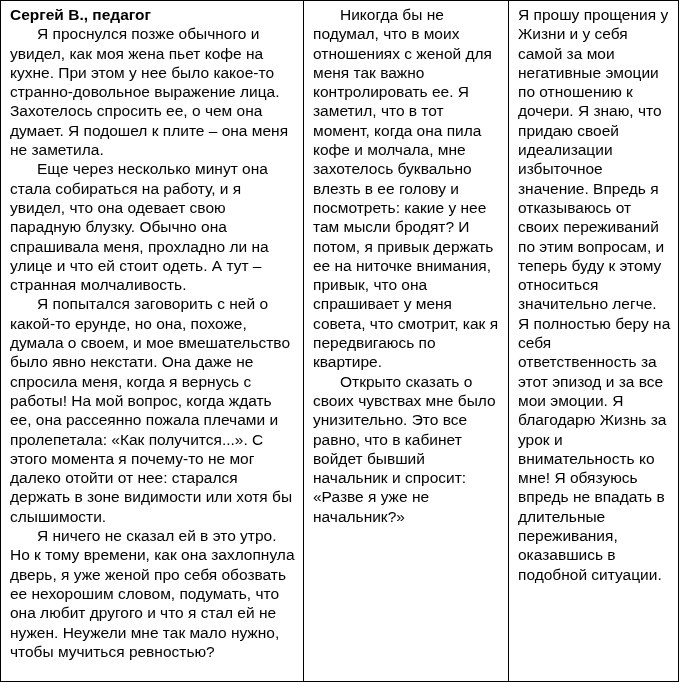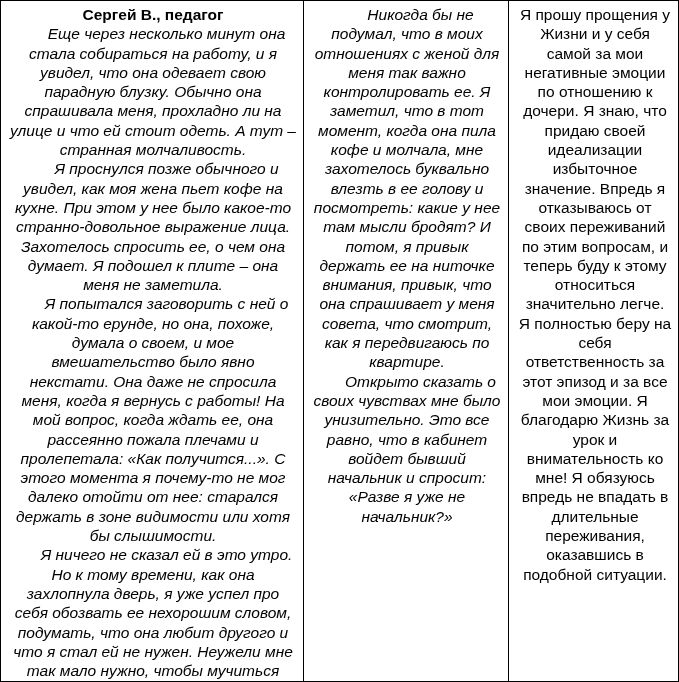--- a/index.html
+++ b/index.html
@@ -15,36 +15,36 @@
     font-family: "Liberation Sans", sans-serif;
     color: #000000;
   }
   .col {
     padding: 4px 7px 4px 9px;
     font-size: 15.5px;
     line-height: 19.3px;
     overflow: hidden;
   }
   .col + .col { border-left: 1px solid #000000; }
-  .col p { margin: 0; text-align: center; }
+  .col p { margin: 0; text-align: left; }
   .title { font-weight: bold; }
-  .indent { text-indent: 27px; font-style: italic; }
+  .indent { text-indent: 27px; }
   .indent-sm { text-indent: 10px; }
 </style>
 </head>
 <body>
 
 <div class="page">
 
   <div class="col">
     <p class="title">Сергей В., педагог</p>
+    <p class="indent">Я проснулся позже обычного и увидел, как моя жена пьет кофе на кухне. При этом у нее было какое-то странно-довольное выражение лица. Захотелось спросить ее, о чем она думает. Я подошел к плите – она меня не заметила.</p>
     <p class="indent">Еще через несколько минут она стала собираться на работу, и я увидел, что она одевает свою парадную блузку. Обычно она спрашивала меня, прохладно ли на улице и что ей стоит одеть. А тут – странная молчаливость.</p>
-    <p class="indent">Я проснулся позже обычного и увидел, как моя жена пьет кофе на кухне. При этом у нее было какое-то странно-довольное выражение лица. Захотелось спросить ее, о чем она думает. Я подошел к плите – она меня не заметила.</p>
     <p class="indent">Я попытался заговорить с ней о какой-то ерунде, но она, похоже, думала о своем, и мое вмешательство было явно некстати. Она даже не спросила меня, когда я вернусь с работы! На мой вопрос, когда ждать ее, она рассеянно пожала плечами и пролепетала: «Как получится...». С этого момента я почему-то не мог далеко отойти от нее: старался держать в зоне видимости или хотя бы слышимости.</p>
-    <p class="indent">Я ничего не сказал ей в это утро. Но к тому времени, как она захлопнула дверь, я уже успел про себя обозвать ее нехорошим словом, подумать, что она любит другого и что я стал ей не нужен. Неужели мне так мало нужно, чтобы мучиться ревностью?</p>
+    <p class="indent">Я ничего не сказал ей в это утро. Но к тому времени, как она захлопнула дверь, я уже женой про себя обозвать ее нехорошим словом, подумать, что она любит другого и что я стал ей не нужен. Неужели мне так мало нужно, чтобы мучиться ревностью?</p>
   </div>
 
   <div class="col">
     <p class="indent">Никогда бы не подумал, что в моих отношениях с женой для меня так важно контролировать ее. Я заметил, что в тот момент, когда она пила кофе и молчала, мне захотелось буквально влезть в ее голову и посмотреть: какие у нее там мысли бродят? И потом, я привык держать ее на ниточке внимания, привык, что она спрашивает у меня совета, что смотрит, как я передвигаюсь по квартире.</p>
     <p class="indent">Открыто сказать о своих чувствах мне было унизительно. Это все равно, что в кабинет войдет бывший начальник и спросит: «Разве я уже не начальник?»</p>
   </div>
 
   <div class="col">
     <p>Я прошу прощения у Жизни  и у себя самой за мои негативные эмоции по отношению к дочери. Я знаю, что придаю своей идеализации избыточное значение. Впредь я отказываюсь от своих переживаний по этим вопросам, и теперь буду к этому относиться значительно легче. Я полностью беру на себя ответственность за этот эпизод и за все мои эмоции. Я благодарю Жизнь  за урок и внимательность ко мне! Я обязуюсь впредь не впадать в длительные переживания, оказавшись в подобной ситуации.</p>
   </div>

